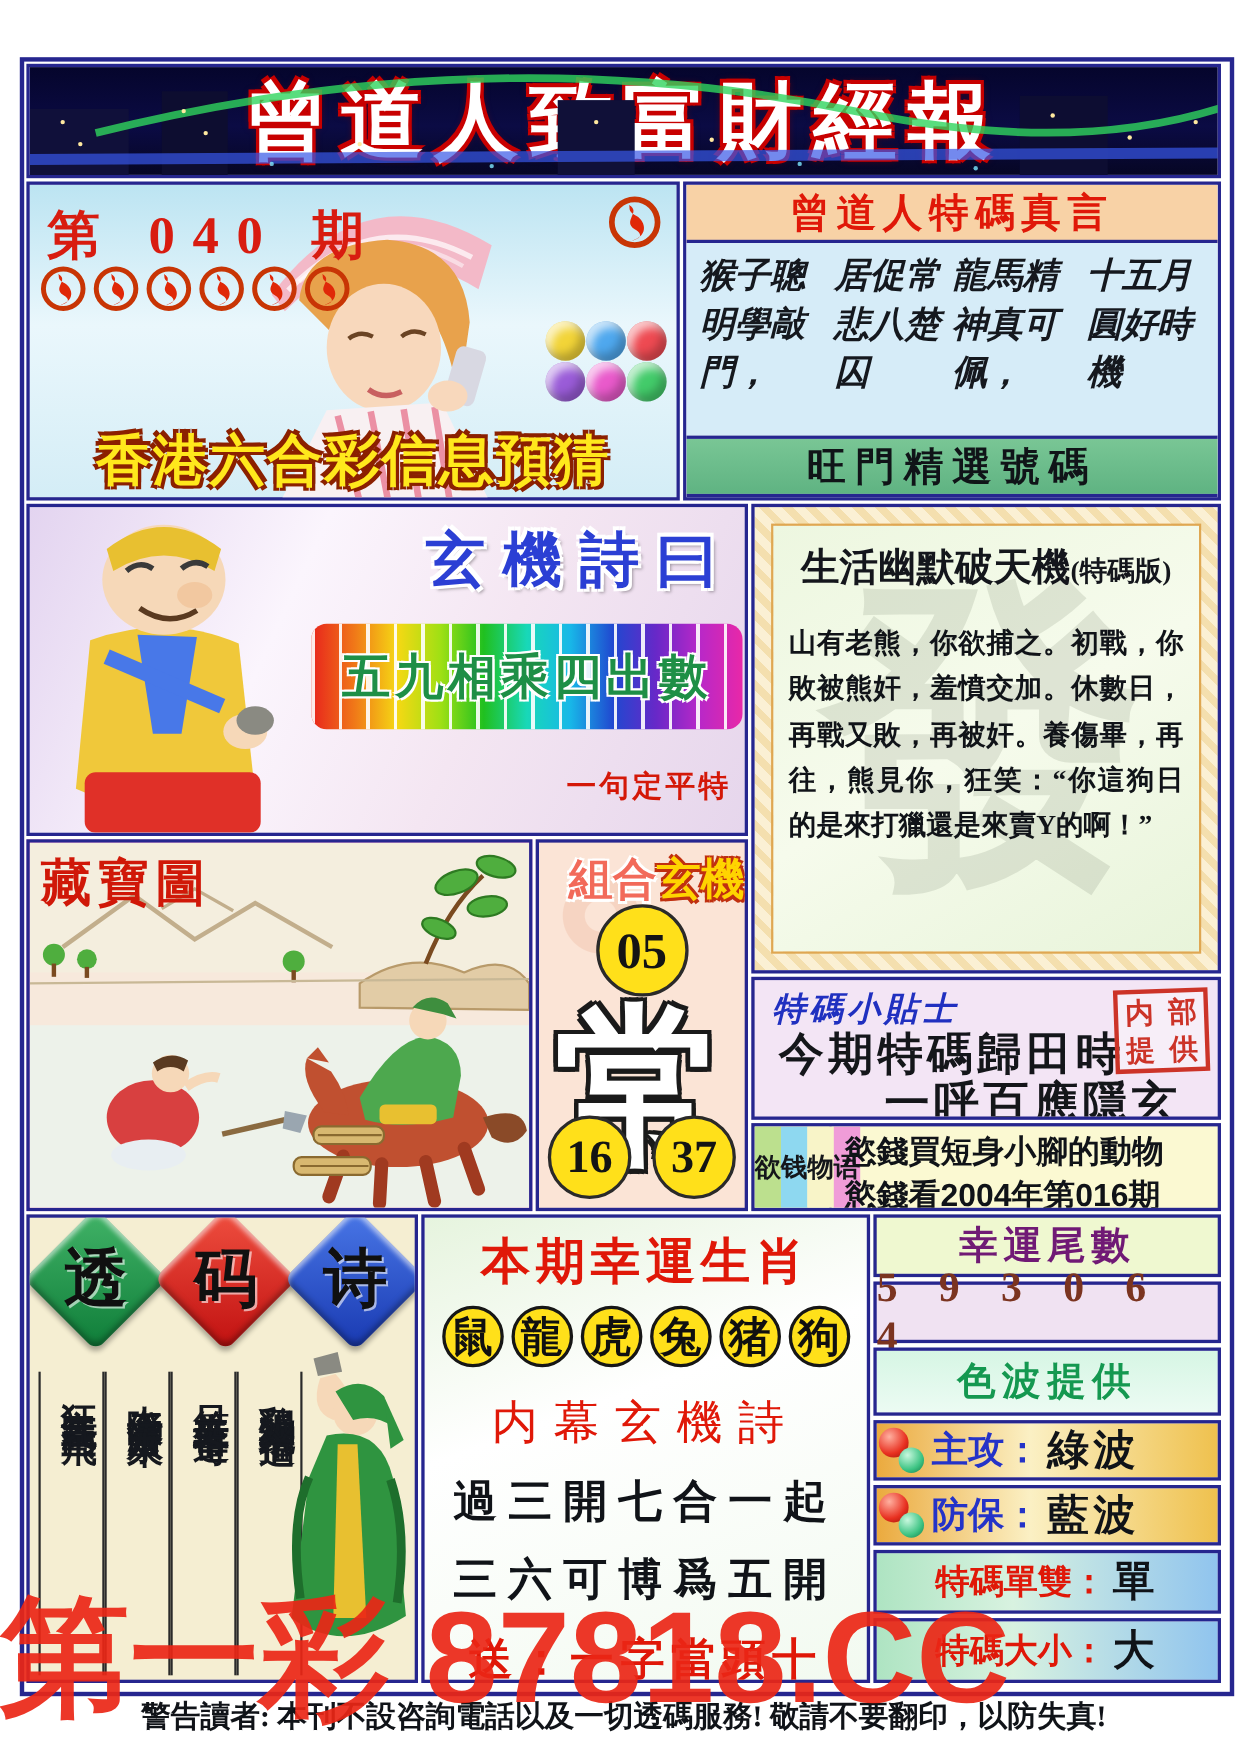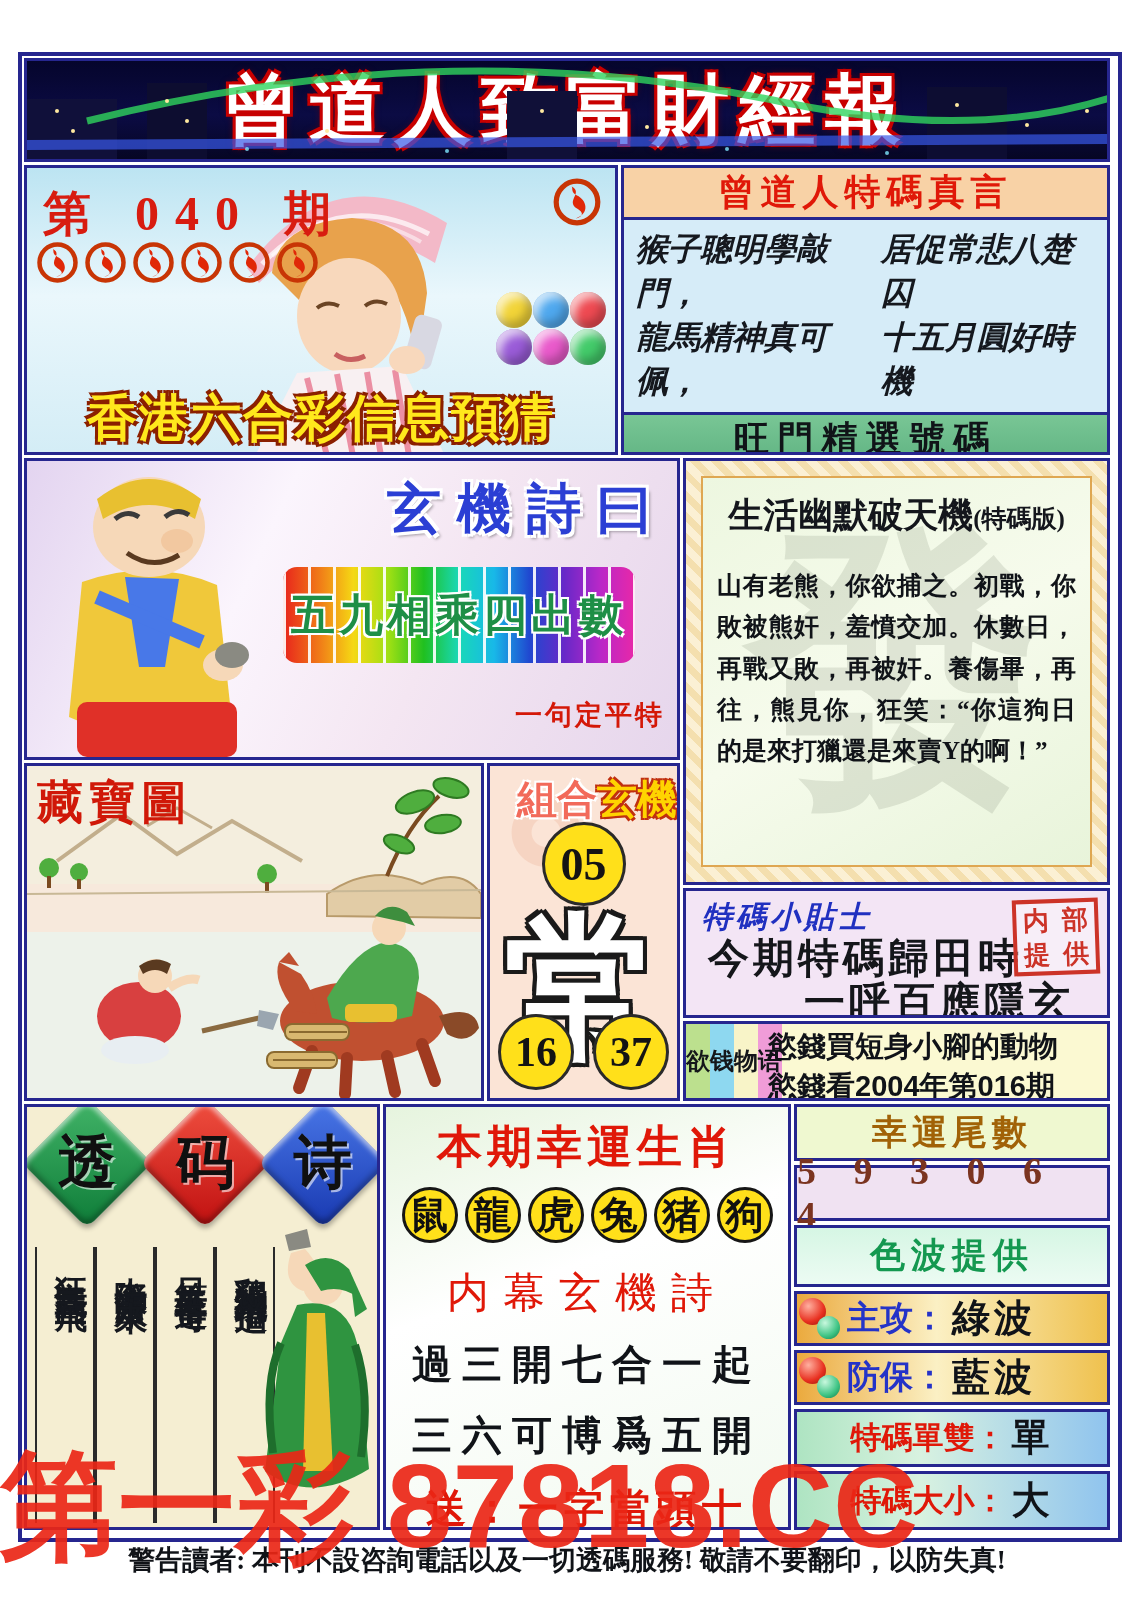--- a/index.html
+++ b/index.html
@@ -22,30 +22,30 @@
   .corner-flame{right:12px;top:8px;width:52px;height:52px;}
   .balls{right:8px;top:124px;width:112px;display:flex;flex-wrap:wrap;gap:1px;justify-content:center;}
   .ball{width:36px;height:36px;border-radius:50%;box-shadow:inset -5px -6px 8px rgba(0,0,0,.25), inset 5px 6px 8px rgba(255,255,255,.7);}
   .headline{left:0;right:0;bottom:0;text-align:center;font-weight:bold;font-size:50px;letter-spacing:2px;color:#FFE81C;
     text-shadow:-3px -3px 0 #8B2000,3px -3px 0 #8B2000,-3px 3px 0 #8B2000,3px 3px 0 #8B2000;}
 
   
   .truth{left:621px;top:165px;width:489px;height:290px;display:flex;flex-direction:column;}
   .truth-h{height:50px;background:#F8D2A6;border-bottom:3px solid #26268F;display:flex;align-items:center;justify-content:center;
     color:#E01808;font-weight:bold;font-size:36px;letter-spacing:6px;}
-  .truth-poem{flex:1;background:#D6ECF8;padding:8px 12px;display:flex;flex-direction:column;justify-content:space-around;}
+  .truth-poem{flex:1;background:#D6ECF8;padding:8px 12px;display:flex;flex-direction:row;justify-content:space-around;}
   .poem-line{display:flex;justify-content:space-between;font-weight:bold;font-size:32px;color:#15181E;font-style:italic;}
   .truth-band{height:50px;background:linear-gradient(180deg,#79C695,#5FB382);border-top:3px solid #26268F;border-bottom:3px solid #26268F;
     display:flex;align-items:center;justify-content:center;font-weight:bold;font-size:36px;letter-spacing:8px;color:#101418;}
 
   
   .mystery{left:24px;top:458px;width:656px;height:302px;background:linear-gradient(115deg,#E3D4F0,#FBF5FD 35%,#F4E6F2 62%,#E6D6EC);}
   .mys-title{right:10px;top:12px;font-weight:bold;font-size:54px;letter-spacing:16px;color:#2B3FD4;
     text-shadow:-3px -3px 0 #fff,3px -3px 0 #fff,-3px 3px 0 #fff,3px 3px 0 #fff,4px 4px 3px rgba(0,0,0,.35);}
-  .rainbow{left:256px;top:106px;width:352px;height:96px;border-radius:14px;
+  .rainbow{left:256px;top:106px;width:392px;height:96px;border-radius:14px;
     background:linear-gradient(90deg,#E8241C,#F07818,#F5D814,#9FE014,#20C020,#18D8B8,#18B8E8,#2048D0,#6828C8,#B828C8,#E828A8);}
   .rainbow::after{content:"";position:absolute;inset:0;border-radius:14px;
     background:repeating-linear-gradient(90deg,rgba(255,255,255,.9) 0 3px,transparent 3px 25px);}
   .rainbow-text{position:absolute;inset:0;z-index:2;display:flex;align-items:center;justify-content:center;
     font-weight:bold;font-size:44px;letter-spacing:4px;color:#1E8F46;
     text-shadow:-2px -2px 0 #fff,2px -2px 0 #fff,-2px 2px 0 #fff,2px 2px 0 #fff;}
   .mys-note{right:12px;top:236px;color:#D41808;font-weight:bold;font-size:27px;font-family:"Liberation Serif",serif;letter-spacing:3px;}
   .mys-disc{right:6px;bottom:6px;color:#15181E;font-weight:bold;font-size:23px;}
 
   
@@ -117,21 +117,21 @@
   .zodiac-row{margin-top:10px;display:flex;justify-content:center;gap:7px;}
   .zball{width:56px;height:56px;border-radius:50%;background:#FFE01A;border:3px solid #161616;box-sizing:border-box;
     display:flex;align-items:center;justify-content:center;font-family:"Liberation Serif",serif;font-weight:bold;font-size:38px;color:#101010;}
   .lucky-sub{margin-top:22px;color:#E01808;font-weight:normal;font-size:42px;letter-spacing:14px;}
   .lucky-l1,.lucky-l2{margin-top:16px;color:#101318;font-weight:bold;font-size:40px;letter-spacing:10px;font-family:"Liberation Serif",serif;}
   .lucky-gift{margin-top:18px;color:#E01808;font-weight:bold;font-size:40px;letter-spacing:6px;font-family:"Liberation Serif",serif;}
 
   
   .sidebar{left:794px;top:1104px;width:316px;height:426px;display:flex;flex-direction:column;gap:4px;}
   .sb{border:3px solid #26268F;box-sizing:border-box;display:flex;align-items:center;justify-content:center;}
-  .sb-tail{height:57px;background:#EFF8D0;color:#a16207;font-weight:bold;font-size:35px;letter-spacing:5px;}
+  .sb-tail{height:57px;background:#EFF8D0;color:#701a75;font-weight:bold;font-size:35px;letter-spacing:5px;}
   .sb-nums{height:56px;background:#F0E2F2;color:#7B3420;font-weight:bold;font-size:38px;letter-spacing:14px;font-family:"Liberation Serif",serif;}
   .sb-wave{height:62px;background:linear-gradient(180deg,#D6F6E4,#ECFBF3);color:#149850;font-weight:bold;font-size:35px;letter-spacing:6px;}
   .sb-gold{height:55px;background:linear-gradient(90deg,#EBAA3E,#FBF0C4 45%,#EFC14E);justify-content:flex-start;padding-left:2px;}
   .sb-cool{height:59px;background:linear-gradient(90deg,#AEE4C2,#D8F2E0 40%,#90C4EE);}
   .pair{position:relative;width:48px;height:44px;flex:0 0 48px;}
   .pair::before{content:"";position:absolute;left:0;top:2px;width:27px;height:27px;border-radius:50%;
     background:radial-gradient(circle at 35% 30%,#FFB0A0,#E83020 60%,#901008);}
   .pair::after{content:"";position:absolute;left:18px;top:20px;width:23px;height:23px;border-radius:50%;
     background:radial-gradient(circle at 35% 30%,#C8F8DE,#3EC484 60%,#107848);}
   .sb-label-blue{color:#2433C8;font-weight:bold;font-size:33px;}

